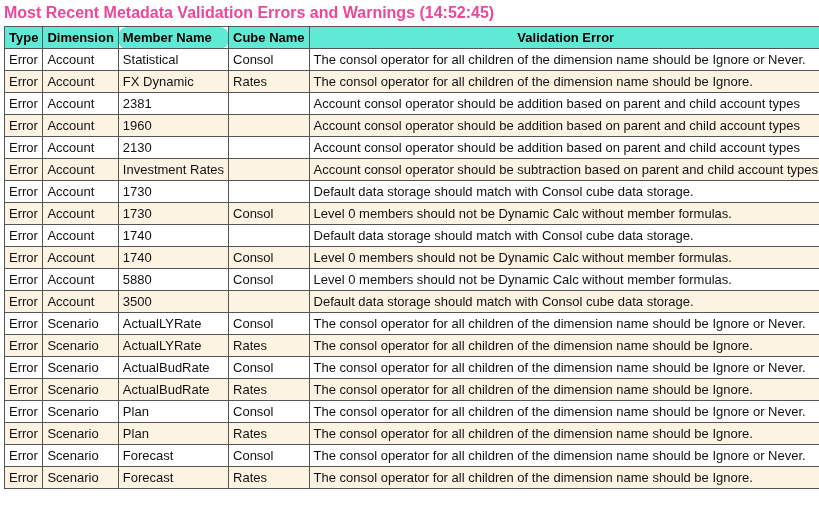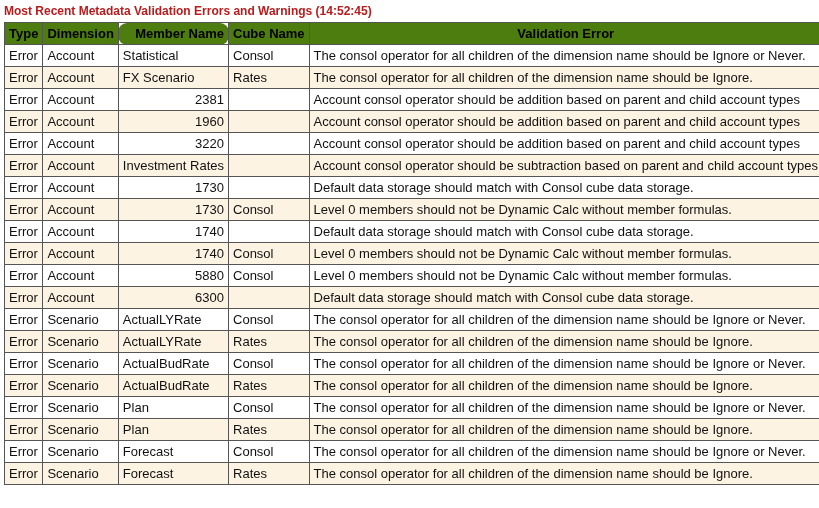--- a/index.html
+++ b/index.html
@@ -6,51 +6,51 @@
     body {
       margin: 0;
       padding: 4px;
       font-family: Arial, sans-serif;
       font-size: 13px;
       background: #fff;
       color: #000;
     }
     .title {
       font-weight: bold;
-      font-size: 12px;
-      color: #b91c1c;
+      font-size: 16px;
+      color: #ec4899;
       margin-bottom: 4px;
     }
     table {
       border-collapse: collapse;
       width: 100%;
     }
     th, td {
       border: 1px solid #555;
       padding: 3px 4px;
       text-align: left;
       vertical-align: middle;
       white-space: nowrap;
     }
     th {
-      background: #4d7c0f;
+      background: #5eead4;
       color: #000;
       font-weight: bold;
       text-align: center;
       margin-left: 40px;
     }
     td { color: #111; }
     tr.alt td { background: #fdf3e3; }
     .col-type { width: 38px; }
     .col-dim { width: 70px; }
-    .col-member { width: 110px; text-align: right; border-radius: 9px; }
+    .col-member { width: 110px; text-align: left; border-radius: 9px; }
     .col-cube { width: 80px; }
     .col-error { width: auto; }
     td.member { text-align: left; }
-    td.member.num { text-align: right; }
+    td.member.num { text-align: left; }
   </style>
 </head>
 <body>
 
 <div class="title">Most Recent Metadata Validation Errors and Warnings (14:52:45)</div>
 
 <table>
   <thead>
     <tr>
       <th class="col-type">Type</th>
@@ -64,42 +64,42 @@
       <tr>
         <td>Error</td>
         <td>Account</td>
         <td class="member">Statistical</td>
         <td>Consol</td>
         <td>The consol operator for all children of the dimension name should be Ignore or Never.</td>
       </tr>
       <tr class="alt">
         <td>Error</td>
         <td>Account</td>
-        <td class="member">FX Scenario</td>
+        <td class="member">FX Dynamic</td>
         <td>Rates</td>
         <td>The consol operator for all children of the dimension name should be Ignore.</td>
       </tr>
       <tr>
         <td>Error</td>
         <td>Account</td>
         <td class="member num">2381</td>
         <td></td>
         <td>Account consol operator should be addition based on parent and child account types</td>
       </tr>
       <tr class="alt">
         <td>Error</td>
         <td>Account</td>
         <td class="member num">1960</td>
         <td></td>
         <td>Account consol operator should be addition based on parent and child account types</td>
       </tr>
       <tr>
         <td>Error</td>
         <td>Account</td>
-        <td class="member num">3220</td>
+        <td class="member num">2130</td>
         <td></td>
         <td>Account consol operator should be addition based on parent and child account types</td>
       </tr>
       <tr class="alt">
         <td>Error</td>
         <td>Account</td>
         <td class="member">Investment Rates</td>
         <td></td>
         <td>Account consol operator should be subtraction based on parent and child account types</td>
       </tr>
@@ -134,21 +134,21 @@
       <tr>
         <td>Error</td>
         <td>Account</td>
         <td class="member num">5880</td>
         <td>Consol</td>
         <td>Level 0 members should not be Dynamic Calc without member formulas.</td>
       </tr>
       <tr class="alt">
         <td>Error</td>
         <td>Account</td>
-        <td class="member num">6300</td>
+        <td class="member num">3500</td>
         <td></td>
         <td>Default data storage should match with Consol cube data storage.</td>
       </tr>
       <tr>
         <td>Error</td>
         <td>Scenario</td>
         <td class="member">ActualLYRate</td>
         <td>Consol</td>
         <td>The consol operator for all children of the dimension name should be Ignore or Never.</td>
       </tr>

